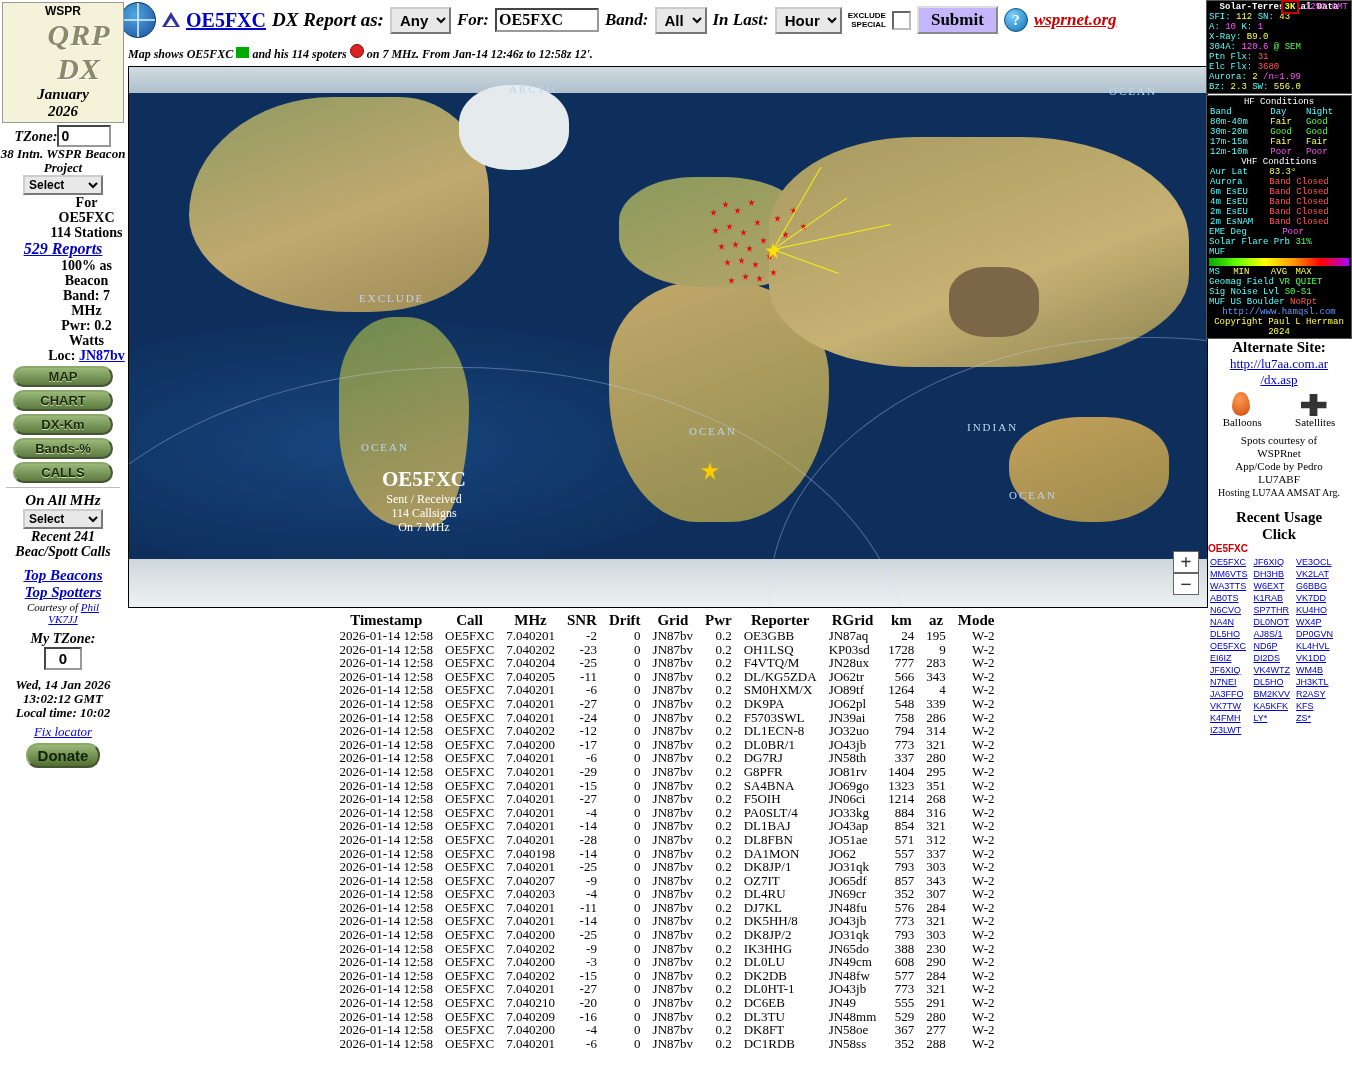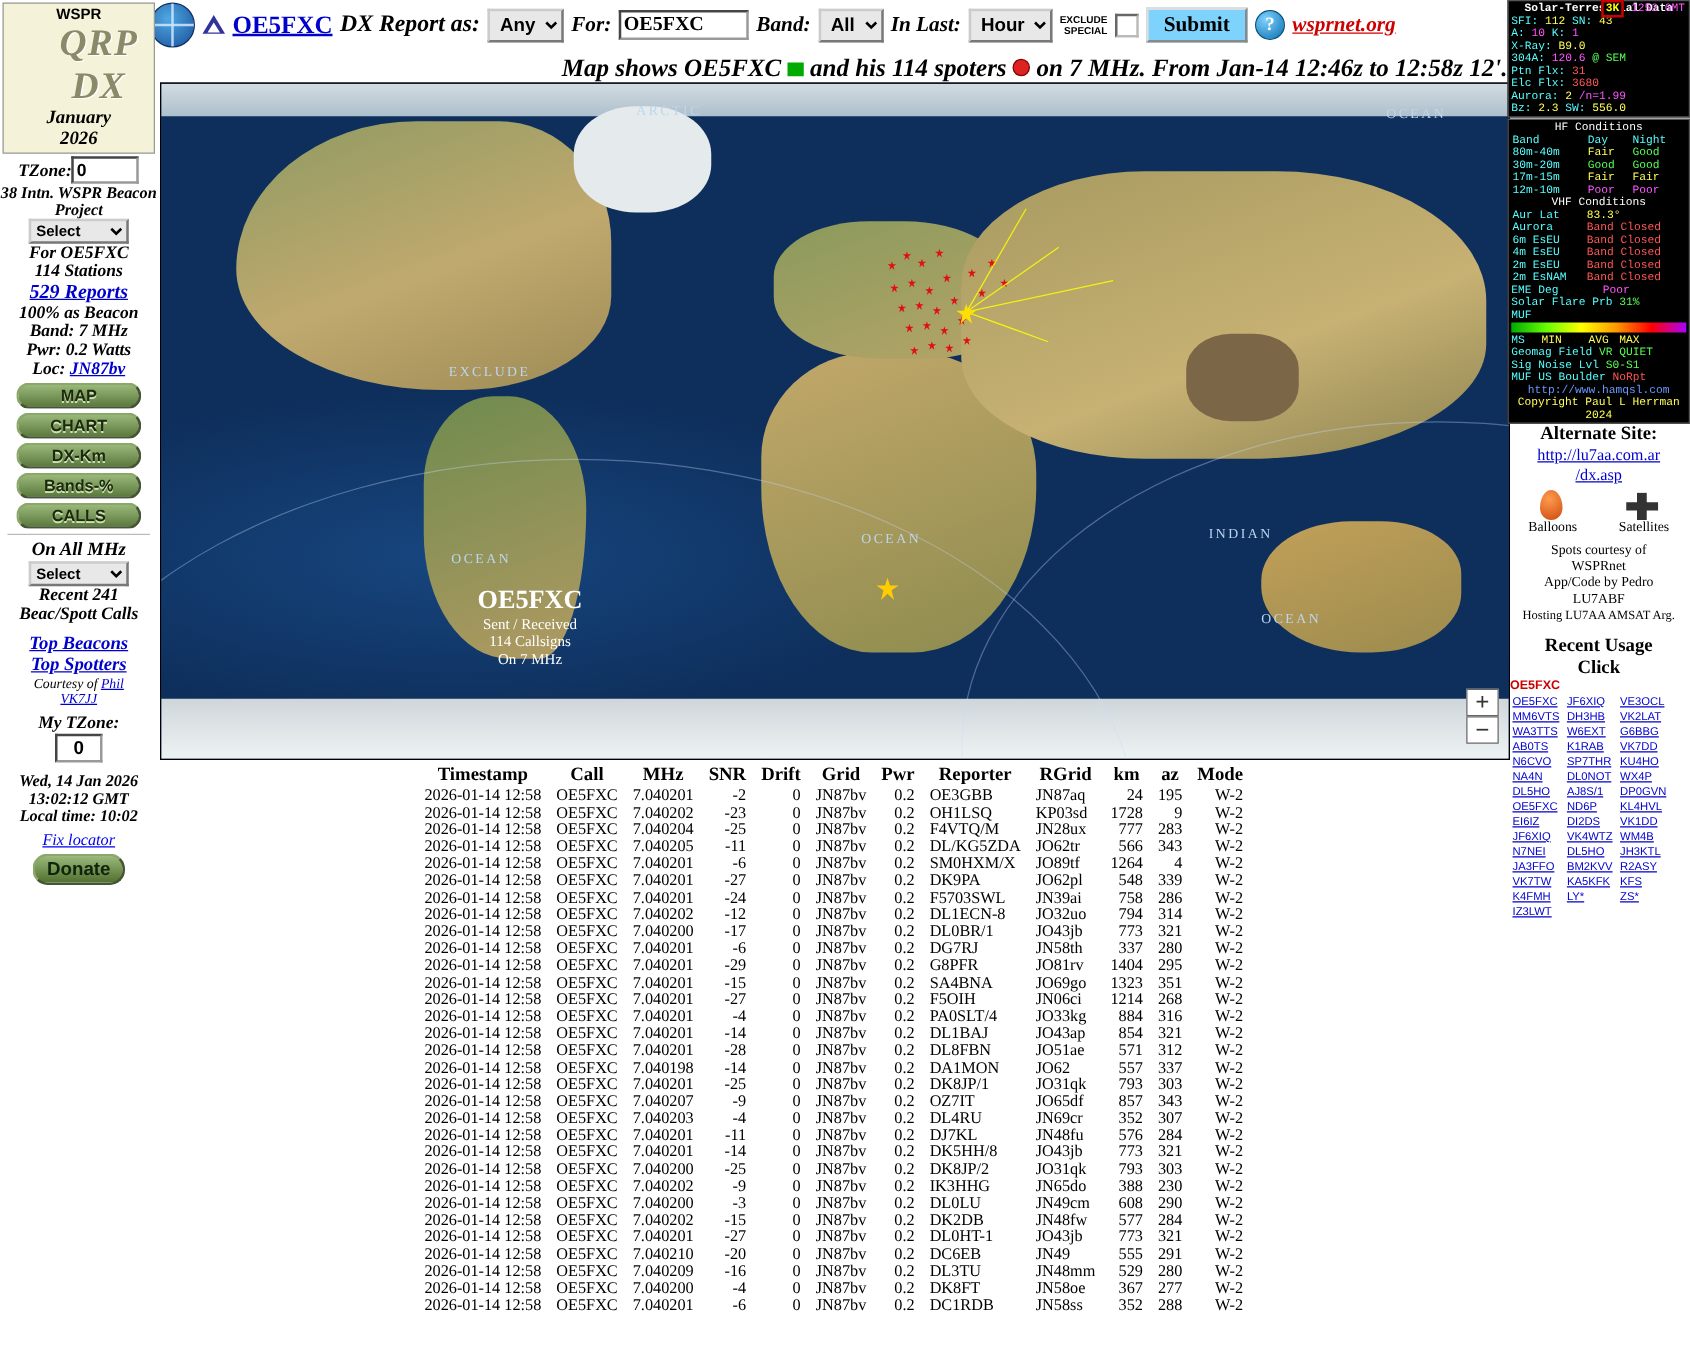--- a/index.html
+++ b/index.html
@@ -15,51 +15,51 @@
   .tri{width:0;height:0;border-left:9px solid transparent;border-right:9px solid transparent;border-bottom:15px solid #0e0e8c;opacity:.85;}
   .tri-in{position:relative;width:18px;height:16px;}
   .tri-in:after{content:"";position:absolute;left:4px;top:6px;width:0;height:0;border-left:5px solid transparent;border-right:5px solid transparent;border-bottom:8px solid #fff;}
   .oe5{font-weight:bold;font-size:20px;color:#0000cc;text-decoration:underline;font-family:"Liberation Serif",serif;}
   .dxrep{font-weight:bold;font-size:19px;font-style:italic;}
   .lbl{font-weight:bold;font-size:17px;font-style:italic;}
   select.ui{font-family:"Liberation Sans",sans-serif;font-size:15px;font-weight:bold;padding:2px 4px;border:2px outset #ccc;background:#e8e8e8;}
   input.calltxt{font-family:"Liberation Serif",serif;font-weight:bold;font-size:16px;width:96px;border:2px inset #999;padding:1px 2px;}
   .exspec{font-size:8px;line-height:9px;font-family:"Liberation Sans",sans-serif;font-weight:bold;text-align:right;}
   .chk{width:15px;height:15px;border:2px inset #bbb;background:#fff;display:inline-block;vertical-align:middle;}
-  button.sub{font-family:"Liberation Serif",serif;font-size:17px;font-weight:bold;padding:2px 12px;border:2px outset #ddd;background:#7dd3fc;}
+  button.sub{font-family:"Liberation Serif",serif;font-size:17px;font-weight:bold;padding:2px 12px;border:2px outset #ddd;background:#c4b5fd;}
   .qmark{width:22px;height:22px;border-radius:50%;background:radial-gradient(circle at 35% 30%,#7fd2ff,#0a6fae);color:#fff;font-weight:bold;text-align:center;line-height:22px;font-size:15px;border:1px solid #05507f;}
   .wsprlink{color:#cc0000;font-weight:bold;font-size:17px;text-decoration:underline;font-style:italic;}
 
   
   .side{position:absolute;left:0;top:0;width:126px;height:932px;text-align:center;}
   .qrpbox{border:1px solid #999;background:#f4f2d8;margin:2px;padding:1px 0 2px;}
   .qrpbox .w1{font-size:12px;font-weight:bold;font-family:"Liberation Sans",sans-serif;}
   .qrpbox .w2{font-size:30px;font-weight:bold;font-style:italic;color:#8a8a6a;text-shadow:1px 1px 0 #fff;letter-spacing:1px;margin-left:32px;}
   .qrpbox .w3{font-size:15px;font-weight:bold;font-style:italic;}
   .tz{font-size:14px;font-weight:bold;font-style:italic;}
   .tzin{width:46px;border:2px inset #999;font-size:14px;font-weight:bold;text-align:left;}
   .beacon{font-size:13px;font-weight:bold;font-style:italic;line-height:14px;}
   .sel{font-family:"Liberation Sans",sans-serif;font-size:12px;font-weight:bold;border:2px outset #ccc;background:#e8e8e8;width:80px;}
-  .forhdr{font-size:14px;font-weight:bold;font-style:italic;line-height:15px;}
+  .forhdr{font-size:14px;font-weight:bold;line-height:15px;margin-left:47px;}
   .reports{font-size:16px;font-weight:bold;color:#0000cc;text-decoration:underline;font-style:italic;}
   .greenbtn{display:block;width:96px;margin:3px auto;background:linear-gradient(#9ab87a,#5d7a3e);border:2px outset #8aa86a;border-radius:11px;color:#1b2a0b;font-family:"Liberation Sans",sans-serif;font-weight:bold;font-size:13px;padding:1px 0;text-shadow:0 1px 0 #cfe0b8;}
   .hr{border-top:1px solid #bbb;margin:4px 6px;}
   .onall{font-size:15px;font-weight:bold;font-style:italic;}
   .recent{font-size:14px;font-weight:bold;font-style:italic;line-height:15px;}
   .toplink{font-size:15px;font-weight:bold;color:#0000cc;text-decoration:underline;font-style:italic;display:block;}
   .court{font-size:11px;font-style:italic;}
   .courtlink{color:#0000cc;text-decoration:underline;}
   .mytz{font-size:14px;font-weight:bold;font-style:italic;}
   .mytzin{width:30px;border:2px inset #999;font-size:15px;font-weight:bold;text-align:center;}
   .dt{font-size:13px;font-weight:bold;font-style:italic;line-height:14px;}
   .fixloc{font-size:13px;font-style:italic;text-decoration:underline;}
   .donate{display:inline-block;background:linear-gradient(#9ab87a,#51702f);border:2px outset #8aa86a;border-radius:12px;color:#10240b;font-family:"Liberation Sans",sans-serif;font-weight:bold;font-size:15px;padding:2px 10px;}
 
   
-  .maphdr{position:absolute;left:128px;top:44px;width:1078px;text-align:right;font-size:20px;font-weight:bold;font-style:italic;}
+  .maphdr{position:absolute;left:128px;top:44px;width:1078px;text-align:left;font-size:12px;font-weight:bold;font-style:italic;}
   .homeicon{display:inline-block;width:13px;height:11px;background:#0a0;position:relative;}
   .sunicon{display:inline-block;width:12px;height:12px;border-radius:50%;background:#d22;border:1px solid #800;}
 
   
   .map{position:absolute;left:128px;top:66px;width:1078px;height:540px;border:1px solid #000;overflow:hidden;background:#0d2b55;}
   .ocean{position:absolute;inset:0;background:
      radial-gradient(ellipse 60% 40% at 22% 70%, #17467f 0%, #0e2f5c 60%),
      radial-gradient(ellipse 50% 35% at 78% 72%, #17467f 0%, #0e2f5c 60%),
      linear-gradient(#0b2a55,#0d3366 40%,#0a2750);}
   .ice{position:absolute;left:0;bottom:0;width:100%;height:48px;background:linear-gradient(#cfd6da,#eef2f4);}

